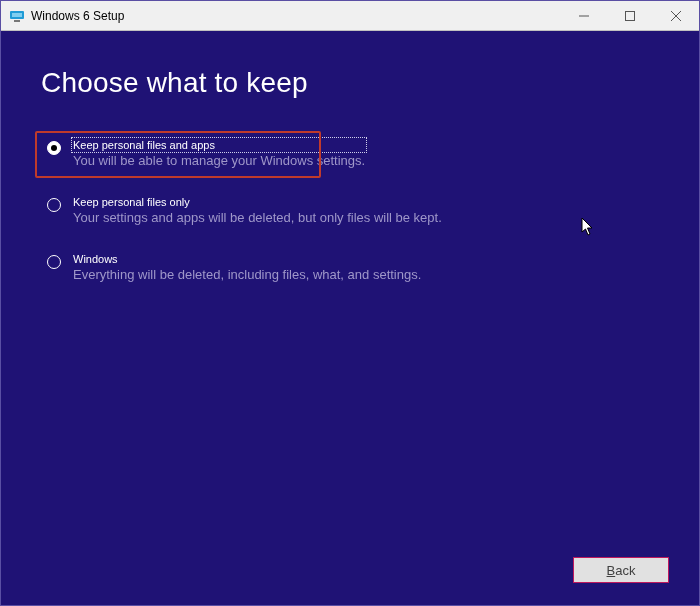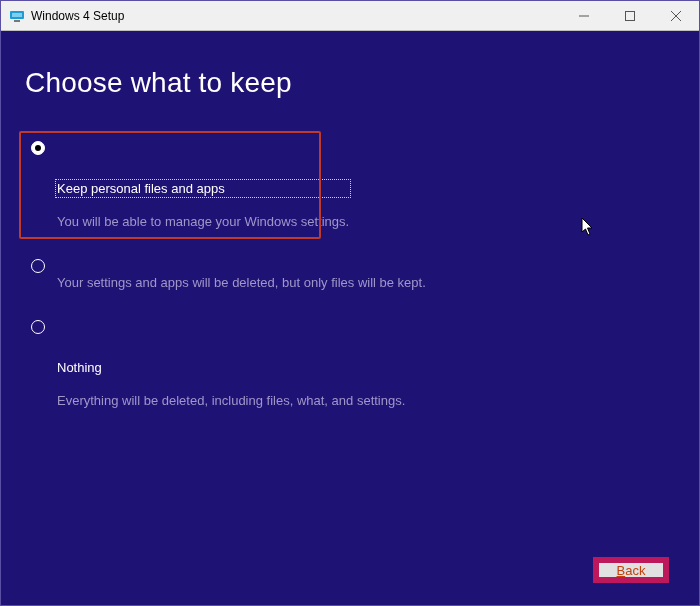--- a/index.html
+++ b/index.html
@@ -15,49 +15,49 @@
       display:flex; align-items:center; justify-content:space-between;
       border-bottom:1px solid #c0c0c0;
     }
     .titlebar-left { display:flex; align-items:center; padding-left:8px; gap:6px; }
     .title-text { font-size:12px; color:#000; }
     .setup-icon { width:16px; height:16px; }
     .winbtns { display:flex; height:100%; }
     .winbtn { width:46px; height:30px; display:flex; align-items:center; justify-content:center; }
     .winbtn svg { stroke:#555; }
     
-    .content { padding:36px 40px 20px 24px; color:#fff; }
+    .content { padding:36px 40px 20px 40px; color:#fff; }
     .heading { font-size:28px; font-weight:400; color:#fff; margin-bottom:30px; letter-spacing:0.2px; }
     .options { display:flex; flex-direction:column; }
     .radio-option { position:relative; padding:10px 12px 12px 6px; margin-bottom:6px; display:flex; gap:12px; cursor:pointer; }
     .radio-circle {
       width:14px; height:14px; border:1.5px solid #fff; border-radius:50%; margin-top:2px; flex-shrink:0;
       display:flex; align-items:center; justify-content:center;
     }
     .radio-circle.checked::after {
       content:""; width:6px; height:6px; background:#000; border-radius:50%;
     }
     .radio-circle.checked { background:#fff; }
     .option-texts { display:flex; flex-direction:column; }
-    .option-title { font-size:13px; color:#fff;margin-top:42px; }
-    .option-sub { font-size:13px; color:#9f97c9; margin-top:18px; }
+    .option-title { font-size:11px; color:#fff; }
+    .option-sub { font-size:13px; color:#9f97c9; margin-top:2px; }
     .highlight-border {
       position:absolute; top:2px; left:-6px; right:338px; bottom:2px;
       border:2px solid #c03a2b; border-radius:2px; pointer-events:none;
     }
     .focus-dots {
       outline:1px dotted #cfcfea; outline-offset:1px;
     }
     
     .footer {
       position:absolute; bottom:22px; right:30px; display:flex; gap:12px;
     }
     .btn {
-      width:76px; height:26px; background:#e1e1e1; border:6px solid #be185d;
-      font-size:13px; color:#c2410c; display:flex; align-items:center; justify-content:center;
+      width:96px; height:26px; background:#e1e1e1; border:1px solid #be185d;
+      font-size:13px; color:#404040; display:flex; align-items:center; justify-content:center;
       cursor:pointer;
     }
     .btn.primary { outline:1px solid #1a1a8a; outline-offset:-1px; }
     .btn .ul { text-decoration:underline; }
     
     .cursor-deco {
       position:absolute; left:580px; top:216px; width:14px; height:20px; pointer-events:none;
     }
   </style>
 </head>
@@ -67,21 +67,21 @@
 
   <div class="titlebar">
     <div class="titlebar-left">
       <span class="setup-icon">
         <svg width="16" height="16" viewBox="0 0 16 16">
           <rect x="1" y="3" width="14" height="8" rx="1" fill="#1f9bd6"></rect>
           <rect x="3" y="5" width="10" height="4" fill="#7ecef0"></rect>
           <rect x="5" y="12" width="6" height="2" fill="#777"></rect>
         </svg>
       </span>
-      <span class="title-text">Windows 4 Setup</span>
+      <span class="title-text">Windows 6 Setup</span>
     </div>
     <div class="winbtns">
       <div class="winbtn">
         <svg width="10" height="10">
             <line x1="0" y1="5" x2="10" y2="5" stroke-width="1"></line>
           </svg>
       </div>
       <div class="winbtn">
         <svg width="10" height="10">
             <rect x="0.5" y="0.5" width="9" height="9" fill="none" stroke-width="1"></rect>
@@ -106,28 +106,29 @@
         <span class="radio-circle checked"></span>
         <div class="option-texts">
           <span class="option-title focus-dots">Keep personal files and apps</span>
           <span class="option-sub">You will be able to manage your Windows settings.</span>
         </div>
       </label>
 
       <label class="radio-option">
         <span class="radio-circle"></span>
         <div class="option-texts">
+          <span class="option-title">Keep personal files only</span>
           <span class="option-sub">Your settings and apps will be deleted, but only files will be kept.</span>
         </div>
       </label>
 
       <label class="radio-option">
         <span class="radio-circle"></span>
         <div class="option-texts">
-          <span class="option-title">Nothing</span>
+          <span class="option-title">Windows</span>
           <span class="option-sub">Everything will be deleted, including files, what, and settings.</span>
         </div>
       </label>
 
     </div>
   </div>
 
   <div class="cursor-deco">
     <svg width="14" height="20" viewBox="0 0 14 20">
       <path d="M1 1 L1 15 L4.5 12 L7 18 L9 17 L6.5 11 L11 11 Z" fill="#fff" stroke="#000" stroke-width="1"></path>

